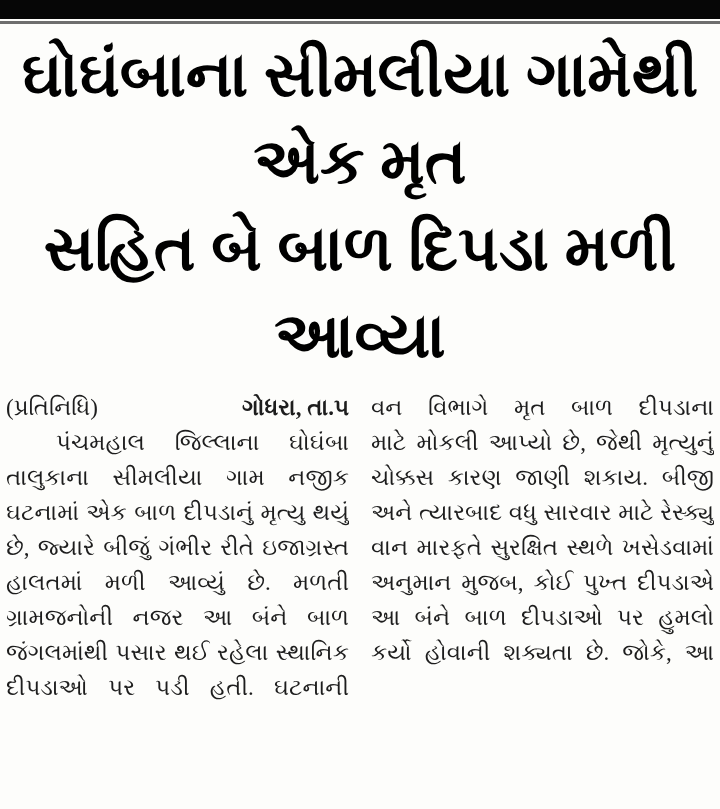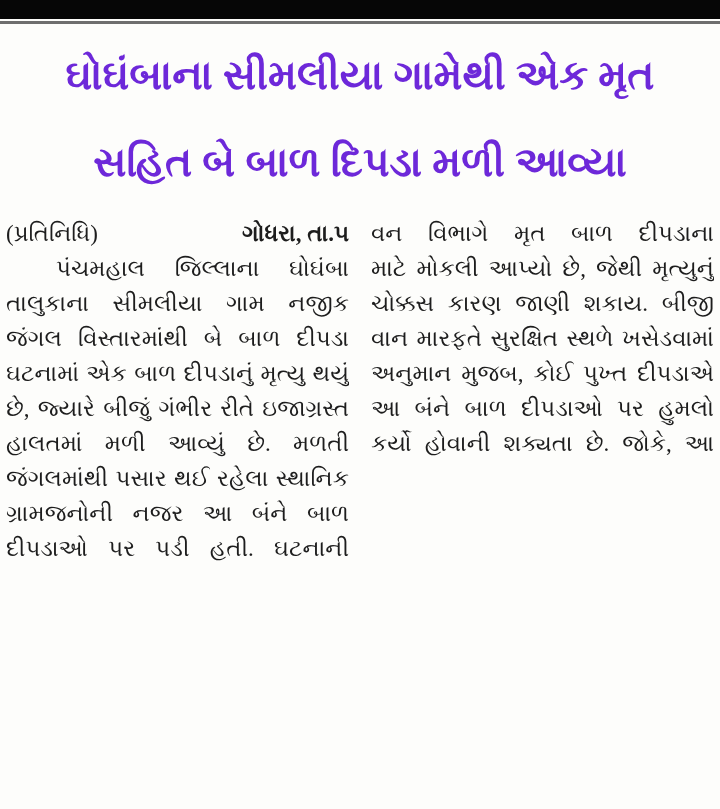--- a/index.html
+++ b/index.html
@@ -7,22 +7,22 @@
     width:720px;height:809px;margin:0 auto;position:relative;
     background:#fdfdfb;overflow:hidden;
     font-family:"Liberation Serif","DejaVu Serif",serif;
   }
   .topbar{height:19px;background:#060606;width:100%;}
   .toprule{height:3px;background:#6e6e6e;margin-top:2px;width:100%;}
   .headline{
     margin:8px 6px 4px 6px;
     text-align:center;
     font-weight:bold;
-    color:#6d28d9;
-    font-size:41px;
+    color:#000000;
+    font-size:63px;
     line-height:87px;
   }
   .article-body{
     display:flex;
     gap:22px;
     padding:6px 6px 0 6px;
     color:#1d1d1d;
   }
   .col{
     flex:1;
@@ -62,34 +62,34 @@
 
   <div class="article-body">
 
     <div class="col">
       <div class="byline-row">
         <span class="byline">(પ્રતિનિધિ)</span>
         <span class="dateline">ગોધરા, તા.૫</span>
       </div>
       <div class="line indent">પંચમહાલ જિલ્લાના ઘોઘંબા</div>
       <div class="line">તાલુકાના સીમલીયા ગામ નજીક આવેલા</div>
-      <div class="line">જંગલ વિસ્તારમાંથી બે બાળ દીપડા</div>
       <div class="line">ઘટનામાં એક બાળ દીપડાનું મૃત્યુ થયું</div>
       <div class="line">છે, જ્યારે બીજું ગંભીર રીતે ઇજાગ્રસ્ત</div>
       <div class="line">હાલતમાં મળી આવ્યું છે. મળતી માહિતી</div>
+      <div class="line">ગ્રામજનોની નજર આ બંને બાળ</div>
       <div class="line">જંગલમાંથી પસાર થઈ રહેલા સ્થાનિક</div>
-      <div class="line">ગ્રામજનોની નજર આ બંને બાળ</div>
       <div class="line">દીપડાઓ પર પડી હતી. ઘટનાની</div>
 
     </div>
 
     <div class="col">
       <div class="line">વન વિભાગે મૃત બાળ દીપડાના</div>
       <div class="line">માટે મોકલી આપ્યો છે, જેથી મૃત્યુનું</div>
       <div class="line">ચોક્કસ કારણ જાણી શકાય. બીજી તરફ,</div>
+      <div class="line">અને ત્યારબાદ વધુ સારવાર માટે રેસ્ક્યુ</div>
       <div class="line">વાન મારફતે સુરક્ષિત સ્થળે ખસેડવામાં</div>
       <div class="line">અનુમાન મુજબ, કોઈ પુખ્ત દીપડાએ</div>
       <div class="line">આ બંને બાળ દીપડાઓ પર હુમલો</div>
       <div class="line">કર્યો હોવાની શક્યતા છે. જોકે, આ</div>
 
     </div>
 
   </div>
 </div>
 

